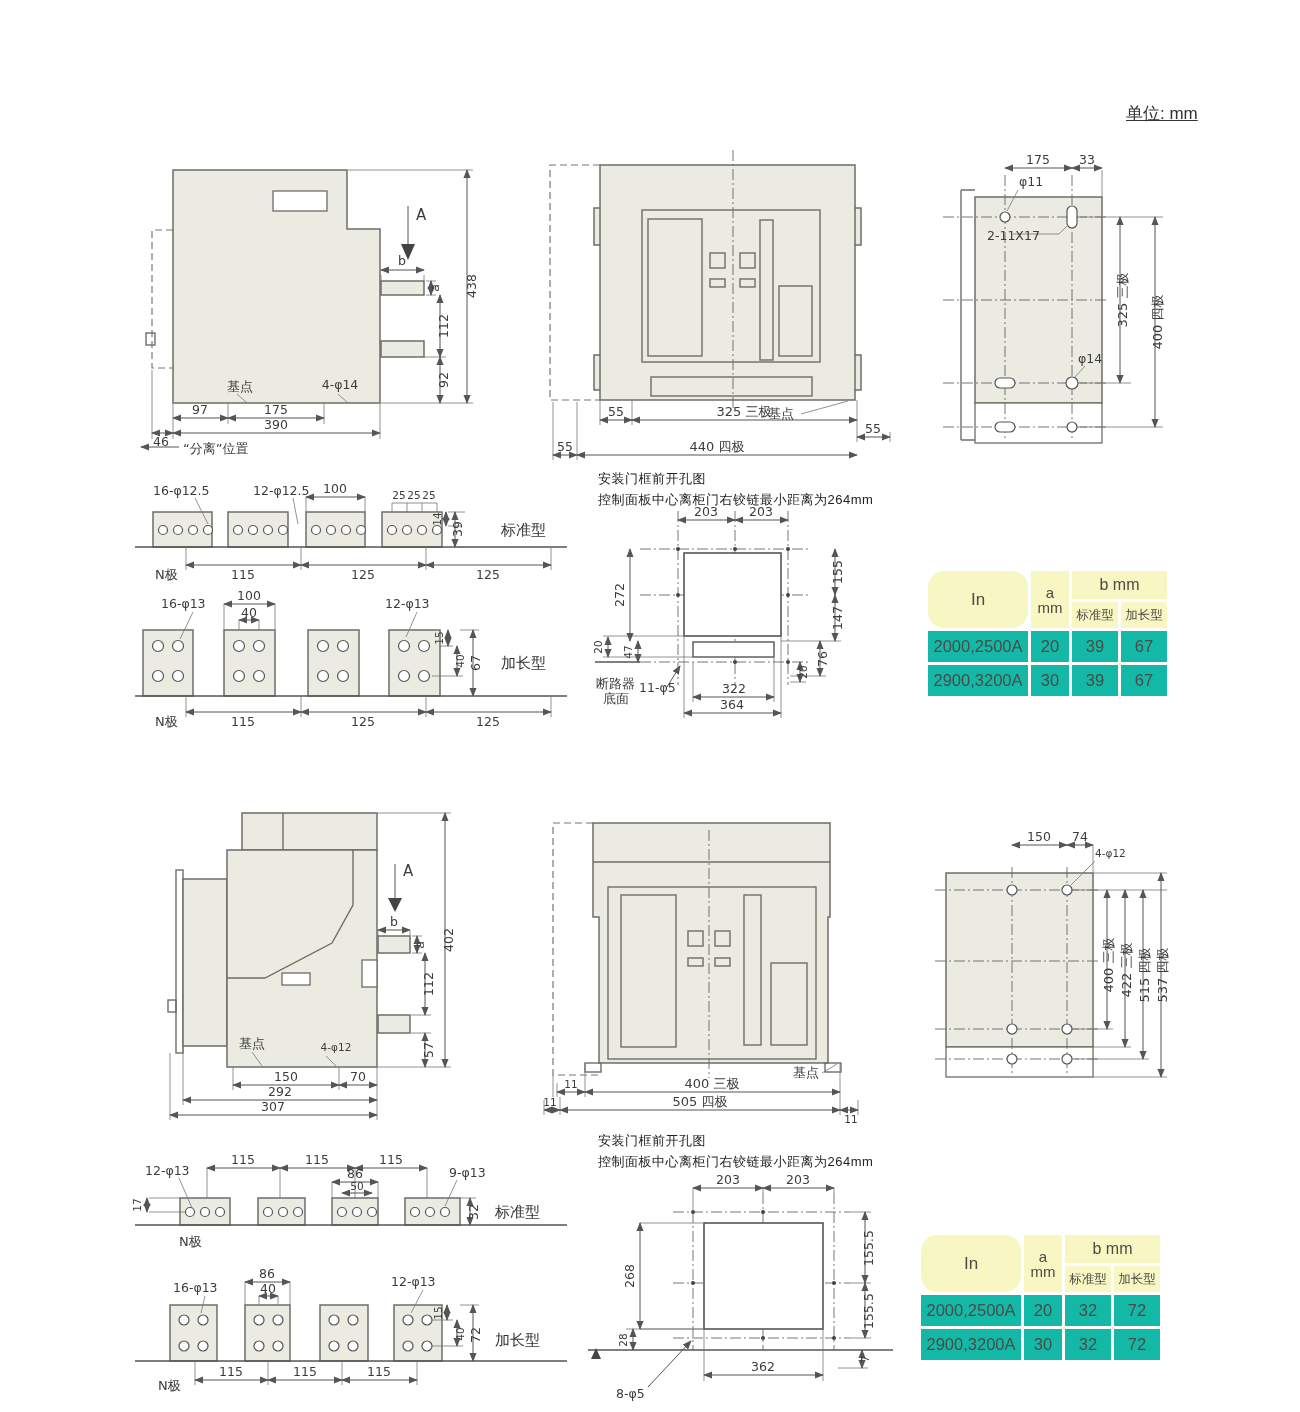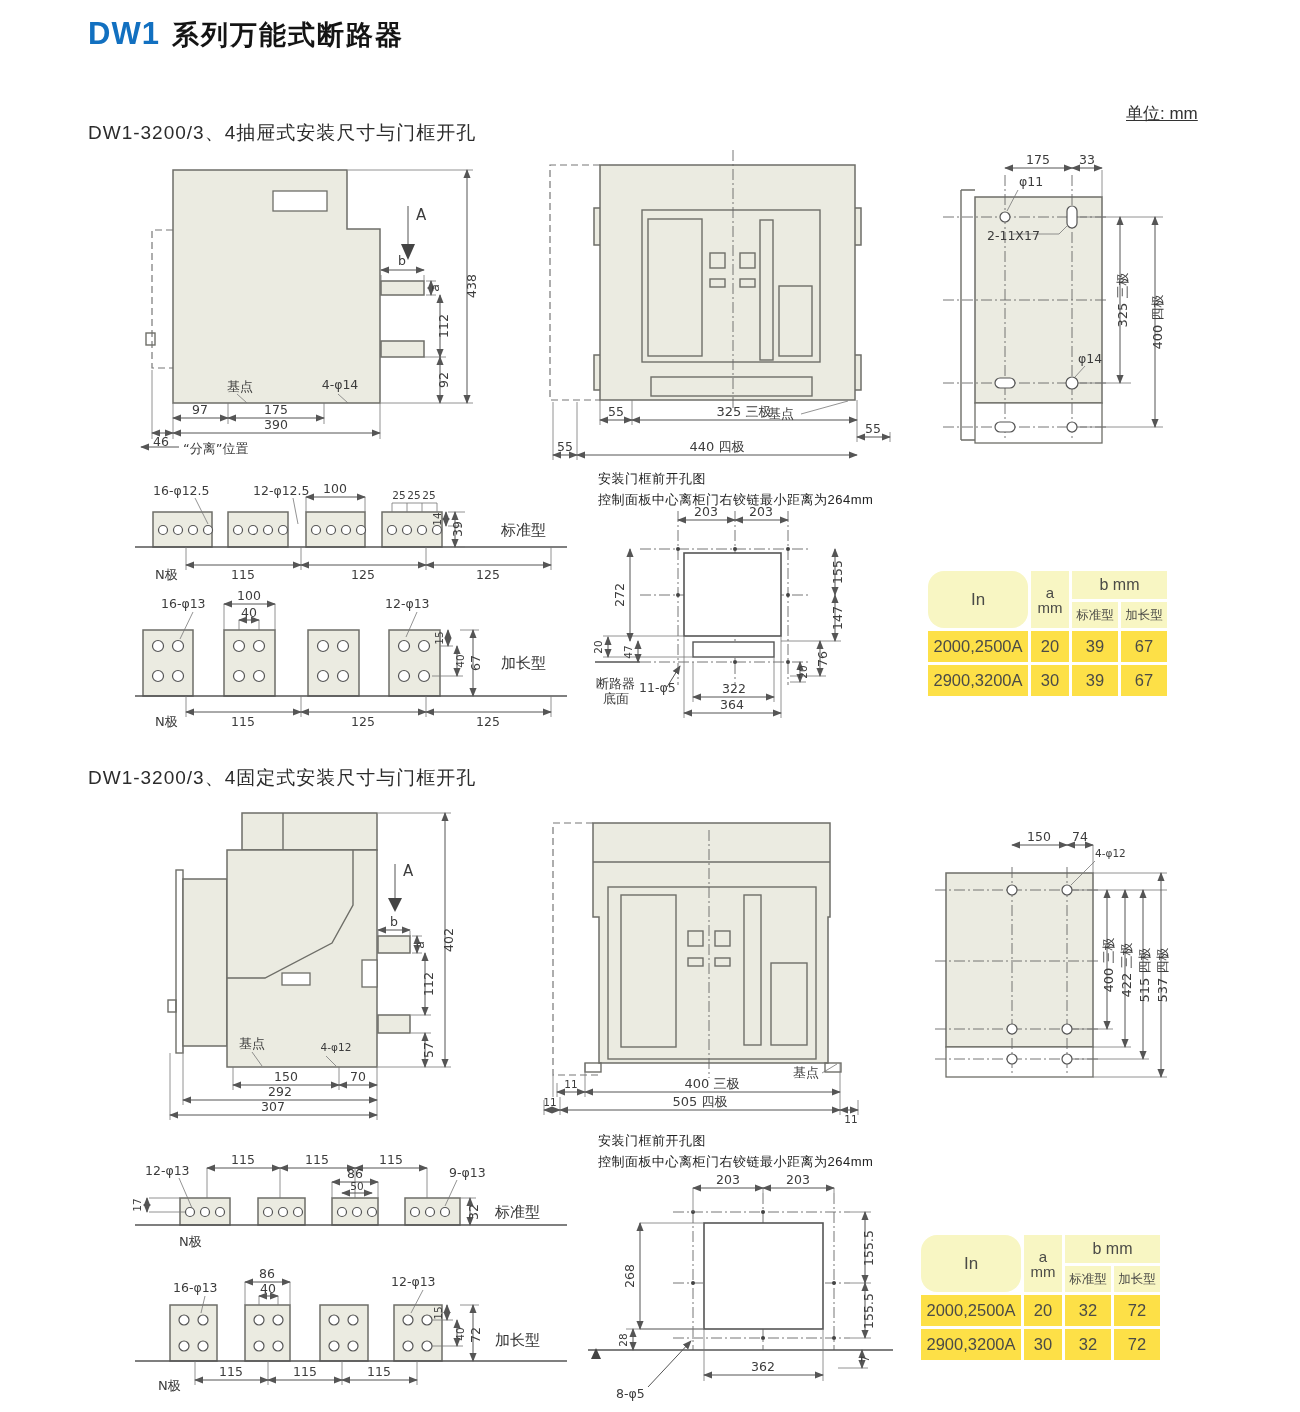--- a/index.html
+++ b/index.html
@@ -24,44 +24,40 @@
   .ln2{fill:none;stroke:#555;stroke-width:1.4;}
   .dim{stroke:#555;stroke-width:1;fill:none;}
   .ext{stroke:#777;stroke-width:0.8;fill:none;}
   .dd{stroke:#666;stroke-width:0.9;fill:none;stroke-dasharray:11 3 2 3;}
   .dash{stroke:#777;stroke-width:1.2;fill:none;stroke-dasharray:7 4;}
   .hole{fill:#fff;stroke:#555;stroke-width:1.2;}
   .dot{fill:#444;stroke:none;}
   .tbl{border-collapse:separate;border-spacing:3px;}
   .tbl th,.tbl td{text-align:center;font-weight:400;color:#4b4b47;}
   .tbl th{background:#f8f6c3;}
-  .tbl td{background:#fde047;font-size:16.5px;height:29px;}
+  .tbl td{background:#14b8a6;font-size:16.5px;height:29px;}
   .tbl .cin{width:98px;font-size:17px;border-radius:16px;}
   .tbl .ca{width:36px;font-size:15px;line-height:15px;}
   .tbl .cb{font-size:16px;height:26px;}
   .tbl .sub{font-size:12.5px;width:44px;height:24px;}
 </style>
 </head>
 <body>
 
 <div id="page">
 
 <svg width="0" height="0" class="abs">
   <defs>
     <marker id="ar" viewBox="0 0 10 10" refX="9" refY="5" markerWidth="9" markerHeight="9" orient="auto-start-reverse" markerUnits="userSpaceOnUse">
       <path d="M0,1 L10,5 L0,9 Z" fill="#555"></path>
     </marker>
   </defs>
 </svg>
 
-<div class="abs title">
-  <span class="brand">DW1</span><span class="rest">系列万能式断路器</span>
-</div>
 <div class="abs unit">单位: mm</div>
-<div class="abs sec-h" style="left:88px;top:120px">DW1-3200/3、4抽屉式安装尺寸与门框开孔</div>
 
 <svg class="abs" style="left:135px;top:148px" width="405" height="335">
   <g>
     <path class="dash" d="M38,82 H17 V220 H38"></path>
     <rect class="ln" x="11" y="185" width="9" height="12"></rect>
     <path class="body" d="M38,22 H212 V81 H245 V255 H38 Z"></path>
     <rect class="wh" x="138" y="43" width="54" height="20"></rect>
     <rect class="body" x="246" y="133" width="43" height="14"></rect>
     <rect class="body" x="246" y="193" width="43" height="16"></rect>
     <line class="dim" x1="273" y1="58" x2="273" y2="98"></line>
@@ -334,21 +330,20 @@
     <tr>
       <td>2900,3200A</td>
       <td>30</td>
       <td>39</td>
       <td>67</td>
     </tr>
   </tbody>
       </table>
 </div>
 
-<div class="abs sec-h" style="left:88px;top:765px">DW1-3200/3、4固定式安装尺寸与门框开孔</div>
 
 <svg class="abs" style="left:140px;top:800px" width="395" height="335">
   <g>
     <rect class="ln" x="36" y="70" width="7" height="183"></rect>
     <rect class="body" x="43" y="79" width="44" height="167"></rect>
     <rect class="ln" x="28" y="200" width="8" height="12"></rect>
     <rect class="body" x="102" y="13" width="135" height="37"></rect>
     <line class="ln" x1="143" y1="13" x2="143" y2="50"></line>
     <rect class="body" x="87" y="50" width="150" height="217"></rect>
     <path class="ln" d="M87,178 H125 L192,143 L213,105 V50"></path>

